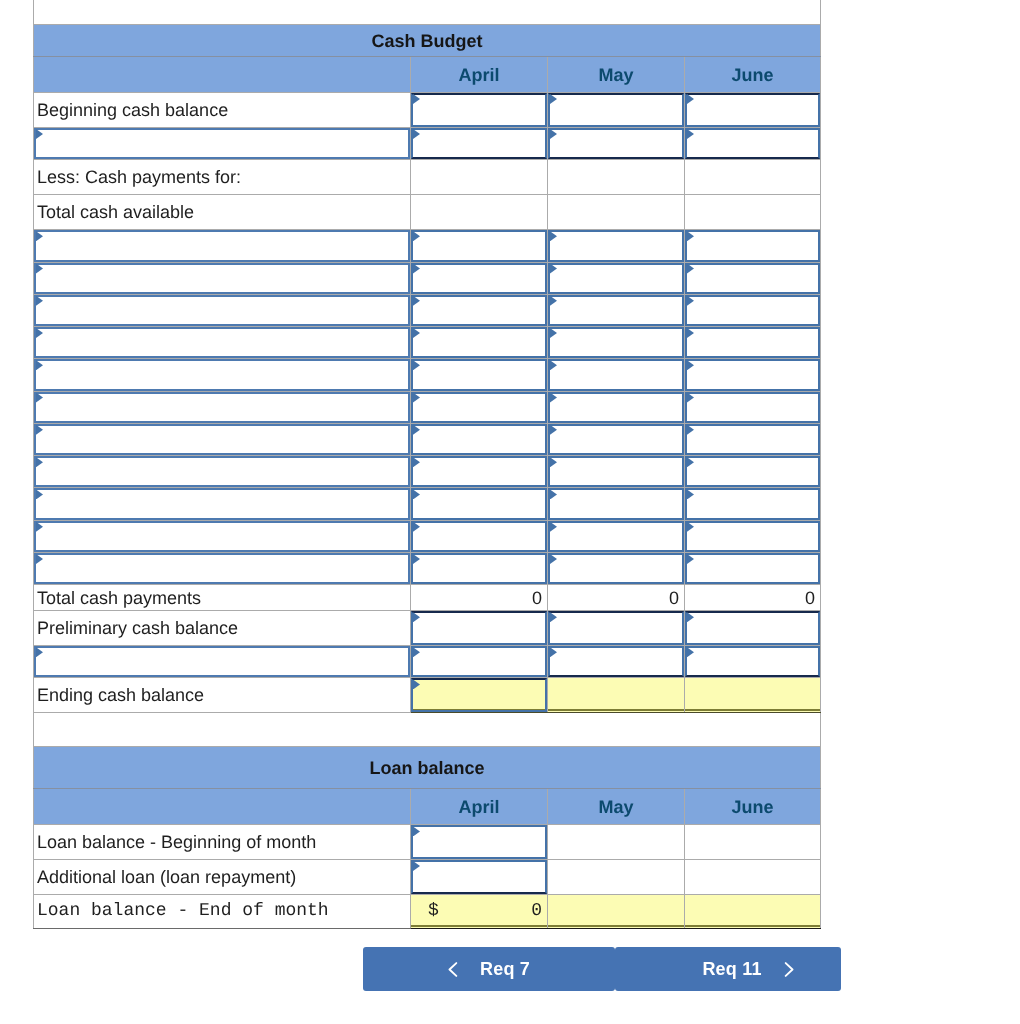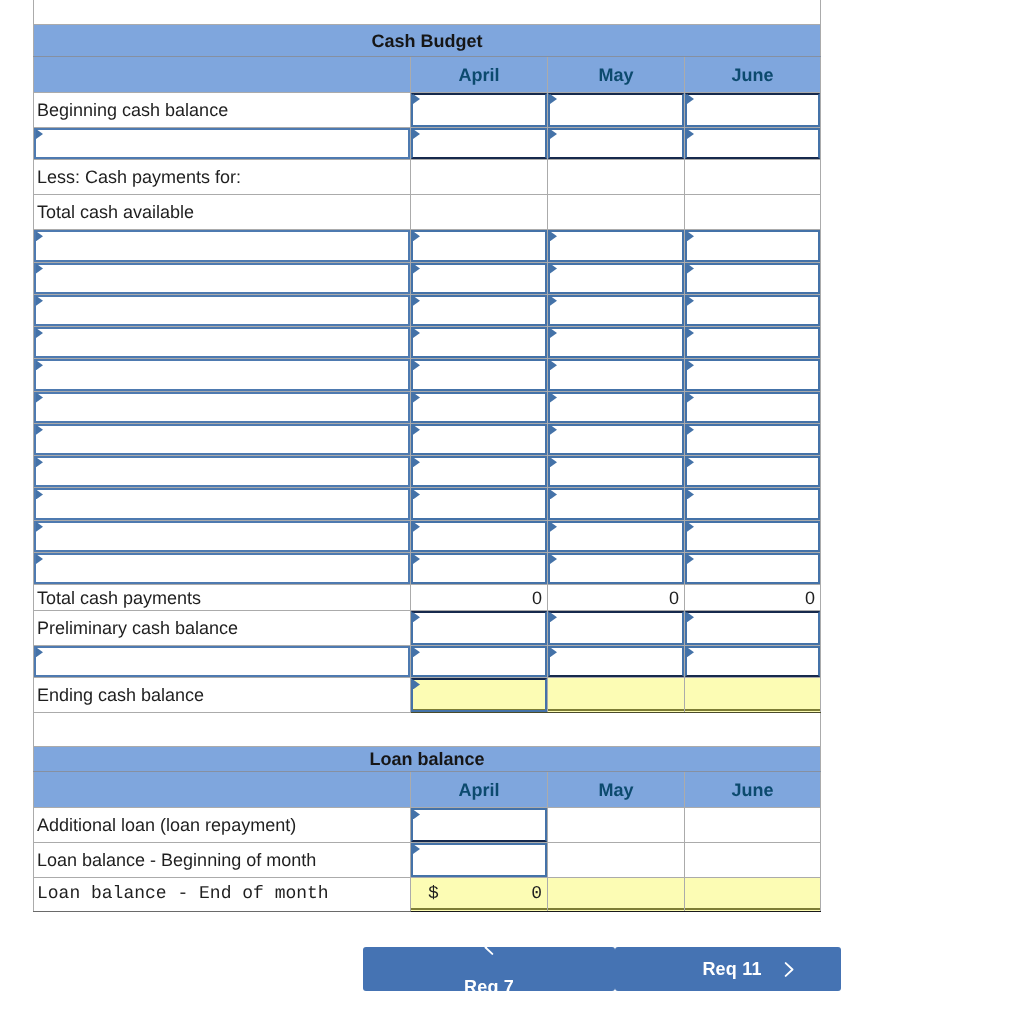--- a/index.html
+++ b/index.html
@@ -33,21 +33,21 @@
   .tri { position:absolute; left:0px; top:-1px; width:7px; height:10px; display:block;
          background:#4472a8; clip-path: polygon(0 0, 100% 50%, 0 100%); }
   td.yellow .ibox { background:transparent; }
 
   .moneycell { display:flex; align-items:center; justify-content:space-between;
                padding:0 5px 0 17px; height:100%; }
 
   .btn { position:absolute; background:#4573b3; color:#ffffff; font-weight:bold; font-size:18px;
          border:none; border-radius:3px; display:flex; align-items:center; justify-content:center; cursor:pointer;
          font-family:"Liberation Sans", sans-serif; gap:22px; padding:0; letter-spacing:0.2px; }
-  #btn-prev { left:363px; top:947px; width:252px; height:44px;flex-direction:column; }
+  #btn-prev { left:363px; top:947px; width:252px; height:44px; }
   #btn-next { left:615px; top:947px; width:226px; height:44px;padding-left:40px; }
   .chev svg { display:block; }
 </style>
 </head>
 <body>
 
 <div class="page">
   <table class="sheet" id="t1">
     <colgroup>
         <col style="width:377px">
@@ -414,43 +414,43 @@
             <div class="ibox gtop">
               <div class="tri"></div>
             </div>
           </td>
           <td class="yellow"></td>
           <td class="yellow"></td>
         </tr>
         <tr style="height: 34px;">
           <td colspan="4"></td>
         </tr>
-        <tr style="height: 25px;">
+        <tr style="height: 42px;">
           <td class="hdr" colspan="4">Loan balance</td>
         </tr>
         <tr style="height: 36px;">
           <td class="mhdr"></td>
           <td class="mhdr">April</td>
           <td class="mhdr">May</td>
           <td class="mhdr">June</td>
         </tr>
         <tr style="height: 34.6px;">
+          <td class="lbl">Loan balance - Beginning of month</td>
+          <td class=" hasbox">
+            <div class="ibox">
+              <div class="tri"></div>
+            </div>
+          </td>
+          <td></td>
+          <td></td>
+        </tr>
+        <tr style="height: 34.6px;">
           <td class="lbl">Additional loan (loan repayment)</td>
           <td class=" hasbox">
             <div class="ibox gbot">
-              <div class="tri"></div>
-            </div>
-          </td>
-          <td></td>
-          <td></td>
-        </tr>
-        <tr style="height: 34.6px;">
-          <td class="lbl">Loan balance - Beginning of month</td>
-          <td class=" hasbox">
-            <div class="ibox">
               <div class="tri"></div>
             </div>
           </td>
           <td></td>
           <td></td>
         </tr>
         <tr class="lastrow" style="height: 34.6px;">
           <td class="lbl">Loan balance - End of month</td>
           <td class="yellow">
             <div class="moneycell">

